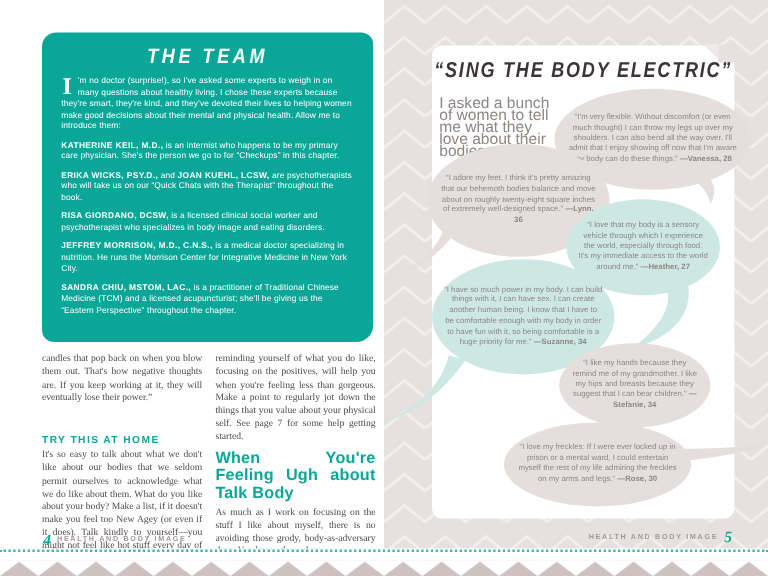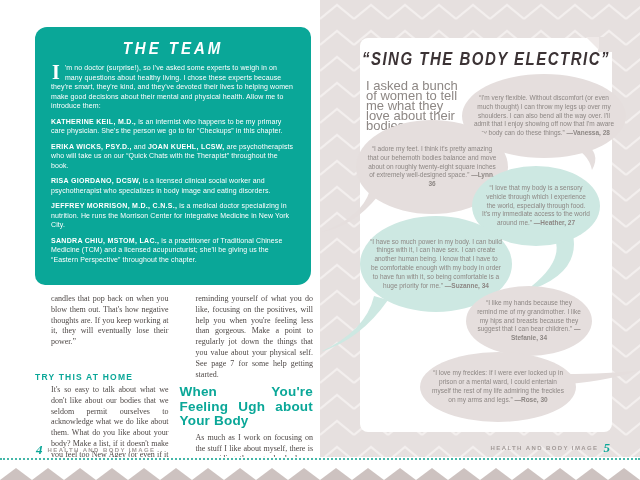--- a/index.html
+++ b/index.html
@@ -14,21 +14,21 @@
             transform:scaleY(1.15);margin:2px 0 7px 0;}
   .tb-text{font-size:7px;line-height:9.5px;letter-spacing:.1px;}
   .tb-intro{margin:0 0 6px 0;}
   .dropcap{float:left;font:700 20px/17px "Liberation Serif",serif;margin:1px 5px 0 1px;}
   .team-members p{margin:0 0 6px 0;}
   .team-members b{font-weight:700;letter-spacing:.3px;}
 
   .columns{position:absolute;left:35px;top:294px;width:278px;display:flex;gap:11px;}
   .col{width:134px;font-family:"Liberation Serif",serif;font-size:8px;line-height:10.8px;
        color:#4e4846;text-align:justify;}
-  .col p{margin:0 0 4px 16px;}
+  .col p{margin:0 0 4px 0;}
   .h-try{color:#0aa798;font:700 8.5px "Liberation Sans",sans-serif;letter-spacing:1.2px;margin:24px 0 3px 0;}
   .h-ugh{color:#0aa798;font:700 13.5px/14.5px "Liberation Sans",sans-serif;margin:5px 0 4px 0;letter-spacing:.2px;}
 
   .lp-footer{position:absolute;left:36px;top:442px;display:flex;align-items:center;gap:5px;}
   .pagenum{color:#0aa798;font:italic 700 13px "Liberation Serif",serif;}
   .foot-label{color:#a29a98;font:700 6px "Liberation Sans",sans-serif;letter-spacing:1.4px;}
 
   
   .page-right{position:absolute;left:320px;top:0;width:320px;height:480px;background:#e6e0df;}
   .chev-svg{position:absolute;left:0;top:0;z-index:0;}
@@ -82,21 +82,21 @@
     </div>
 
     <div class="columns">
       <div class="col">
         <p>candles that pop back on when you blow them out. That's how negative thoughts are. If you keep working at it, they will eventually lose their power.”</p>
         <div class="h-try">TRY THIS AT HOME</div>
         <p>It's so easy to talk about what we don't like about our bodies that we seldom permit ourselves to acknowledge what we do like about them. What do you like about your body? Make a list, if it doesn't make you feel too New Agey (or even if it does). Talk kindly to yourself—you might not feel like hot stuff every day of the week, but</p>
       </div>
       <div class="col">
         <p>reminding yourself of what you do like, focusing on the positives, will help you when you're feeling less than gorgeous. Make a point to regularly jot down the things that you value about your physical self. See page 7 for some help getting started.</p>
-        <div class="h-ugh">When You're Feeling Ugh about Your Body</div>
+        <div class="h-ugh">When You're Feeling Ugh about Talk Body</div>
         <p>As much as I work on focusing on the stuff I like about myself, there is no avoiding those grody, body-as-adversary days. You know, those days</p>
       </div>
     </div>
 
     <div class="lp-footer">
       <span class="pagenum">4</span>
       <span class="foot-label">HEALTH AND BODY IMAGE</span>
     </div>
   </div>
 

